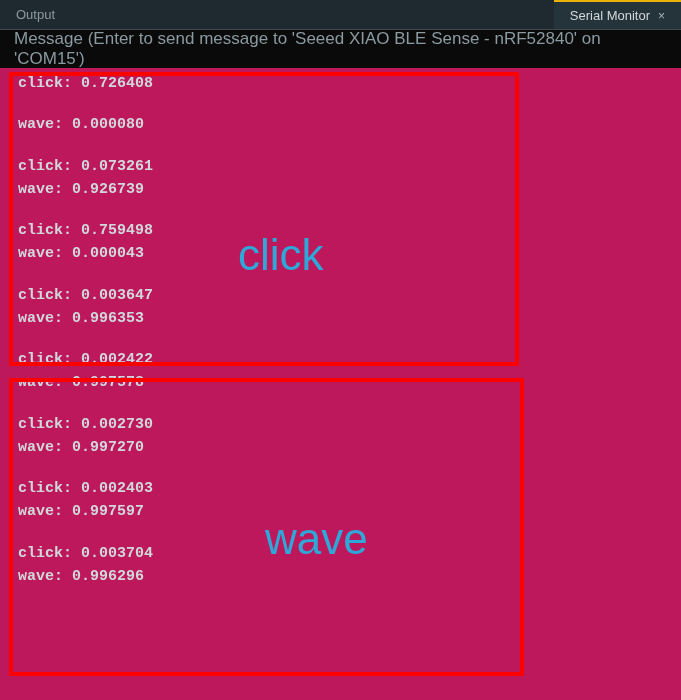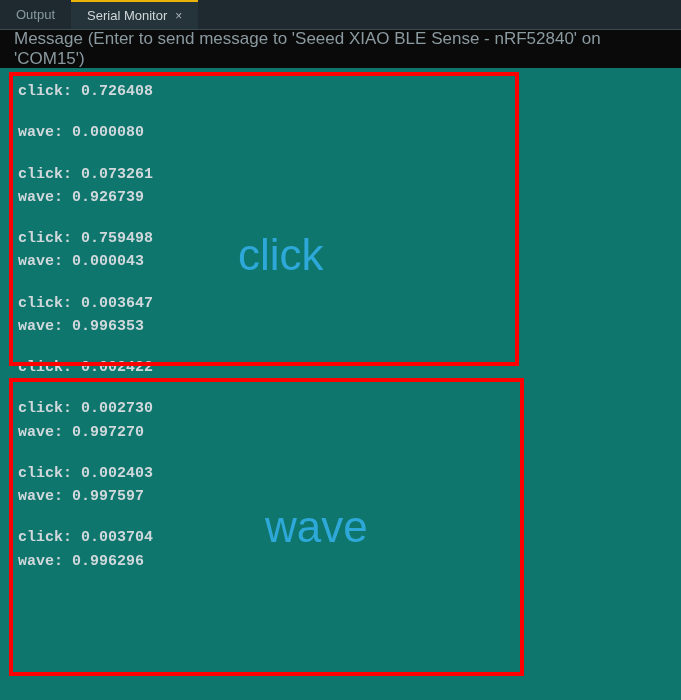--- a/index.html
+++ b/index.html
@@ -1,18 +1,19 @@
 <!DOCTYPE html>
 <html><head>
   <meta charset="utf-8">
   <style>
     * {
       margin: 0;
       padding: 0;
       box-sizing: border-box;
+      justify-content: space-between;
     }
     body {
       width: 681px;
       height: 700px;
       background: #1e2a2f;
       font-family: Arial, sans-serif;
       overflow: hidden;
       position: relative;
     }
     .tab-bar {
@@ -44,22 +45,22 @@
     .message-bar {
       background: #0a0a0a;
       padding: 10px 14px;
       color: #8a9aa0;
       font-size: 17px;
       height: 38px;
       display: flex;
       align-items: center;
     }
     .output-area {
-      background: #0f766e;
-      padding: 12px 18px;
+      background: #be185d;
+      padding: 4px 18px;
       position: relative;
       height: calc(700px - 68px);
     }
     .monitor-line {
       font-family: 'Consolas', 'Courier New', monospace;
       font-size: 15px;
       color: #d0d8dc;
       line-height: 1.55;
       font-weight: bold;
       white-space: pre;
@@ -90,21 +91,21 @@
       font-size: 44px;
       font-family: 'Segoe UI Light', 'Segoe UI', Arial, sans-serif;
       font-weight: 300;
       pointer-events: none;
     }
     .ann1 {
       top: 230px;
       left: 238px;
     }
     .ann2 {
-      top: 502px;
+      top: 514px;
       left: 265px;
     }
   </style>
 </head>
 <body>
 
 <div class="tab-bar">
   <div class="tab">
     <span>Output</span>
   </div>
@@ -135,20 +136,21 @@
         <div class="monitor-line">wave: 0.000043</div>
       </div>
     </div>
   <div id="wave-section" style="margin-top: 12px;">
       <div class="monitor-block">
         <div class="monitor-line">click: 0.003647</div>
         <div class="monitor-line">wave: 0.996353</div>
       </div>
       <div class="monitor-block">
         <div class="monitor-line">click: 0.002422</div>
+        <div class="monitor-line">wave: 0.997578</div>
       </div>
       <div class="monitor-block">
         <div class="monitor-line">click: 0.002730</div>
         <div class="monitor-line">wave: 0.997270</div>
       </div>
       <div class="monitor-block">
         <div class="monitor-line">click: 0.002403</div>
         <div class="monitor-line">wave: 0.997597</div>
       </div>
       <div class="monitor-block">

